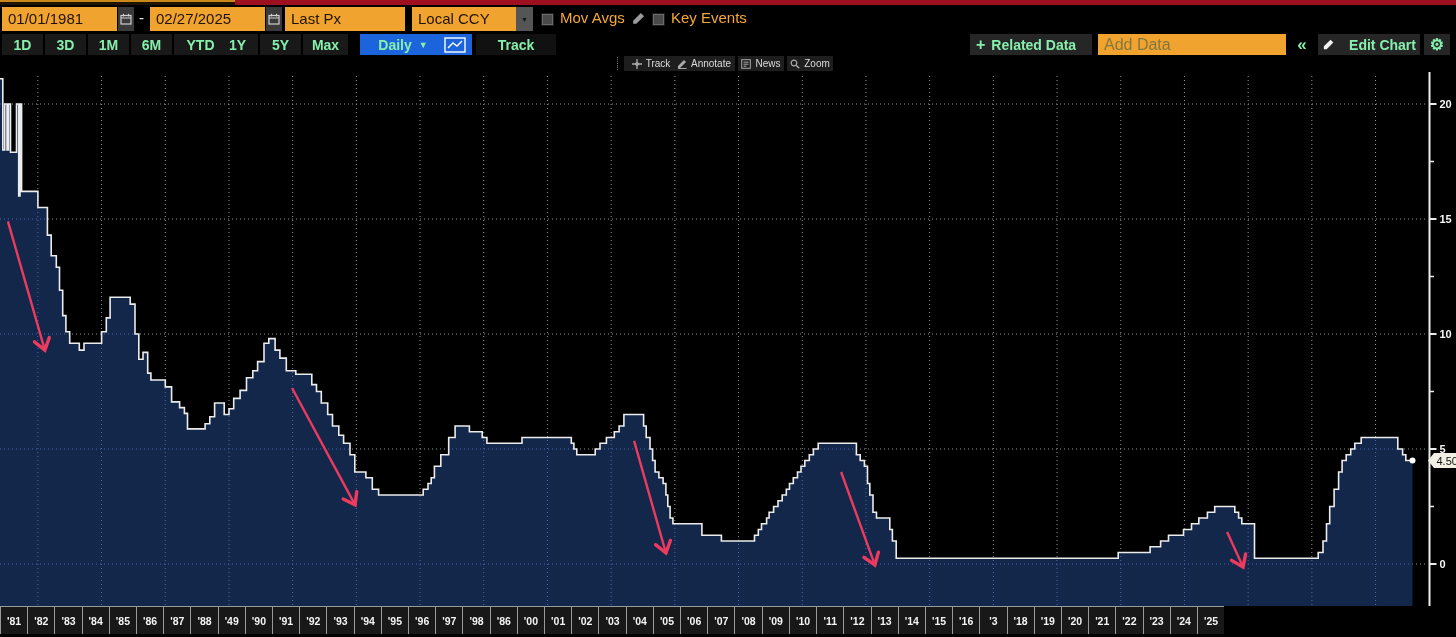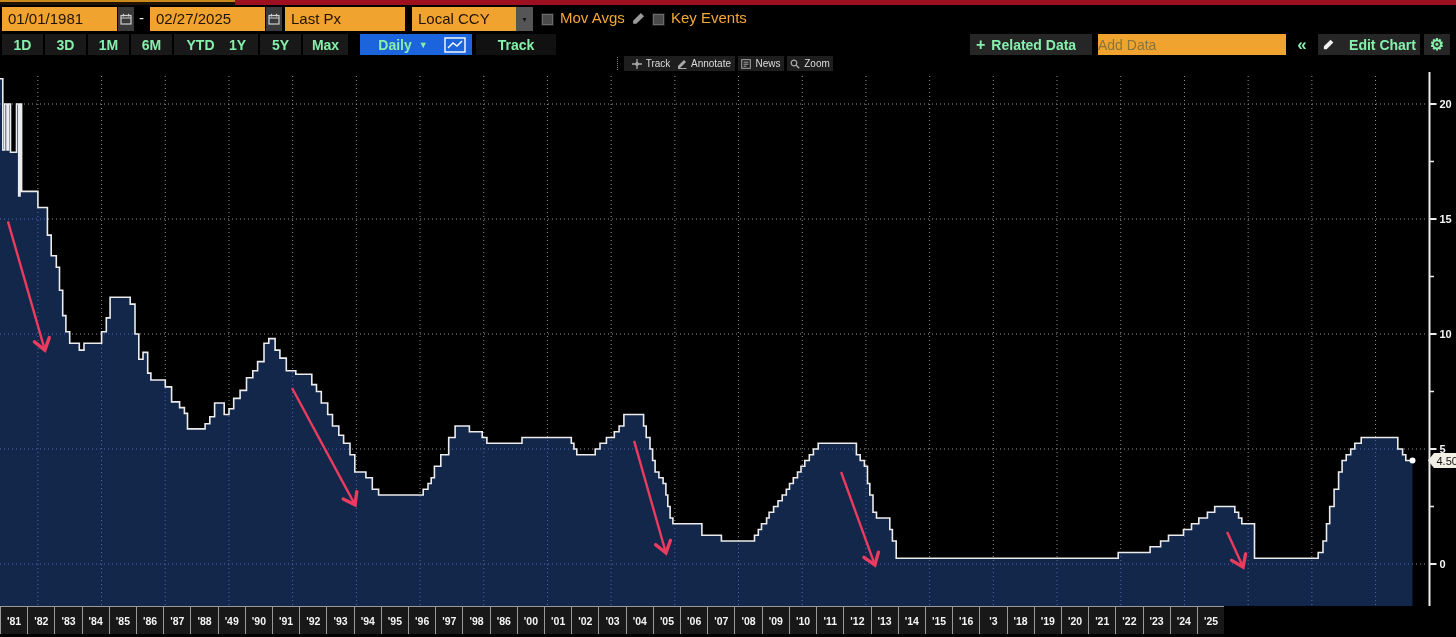--- a/index.html
+++ b/index.html
@@ -19,21 +19,21 @@
   .checkbox{width:13px;height:13px;top:13px;background:#4a4a4a;border:1px solid #1d1d1d;
     box-shadow:inset 0 0 0 1px #6b6b6b}
   #dash{color:#eee;font-size:15px;top:9px}
 
   
   .tbtn{top:34px;height:21px;background:#191919;color:#86efac;font-size:14px;font-weight:bold;
     display:flex;align-items:center;justify-content:center;white-space:nowrap}
   .tbtn.blue{background:#1b64db}
   .dk{background:#262626}
   #add-data-input{top:34px;height:21px;background:#f0a32f;border:none;outline:none;
-    font-family:"Liberation Sans",sans-serif;font-size:14px;color:#201300;}
+    font-family:"Liberation Sans",sans-serif;font-size:16px;color:#201300;padding-left:6px}
   #add-data-input::placeholder{color:#85763f;opacity:1}
 
   
   .mini-btn{top:56px;height:15px;background:#1e1e1e;color:#dcdcdc;font-size:10px;
     display:flex;align-items:center;justify-content:center;gap:4px;white-space:nowrap}
   #mini-sep{left:617px;top:57px;height:13px;border-left:1px dotted #777}
 
   
   #year-row{left:0;top:606px;width:1224px;height:28px;display:flex;border-top:1px solid #9a9a9a;background:#000}
   .yearbox{flex:1;border-left:1px solid #9a9a9a;background:#181818;display:flex;align-items:center;

